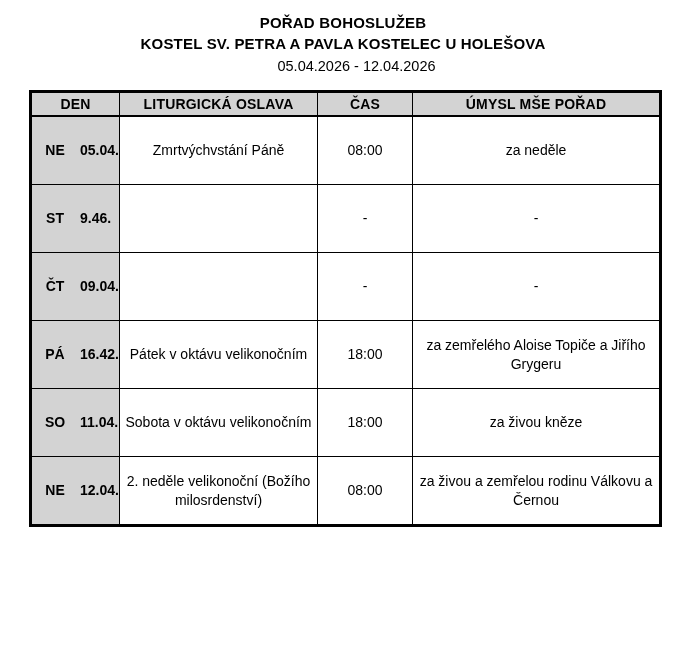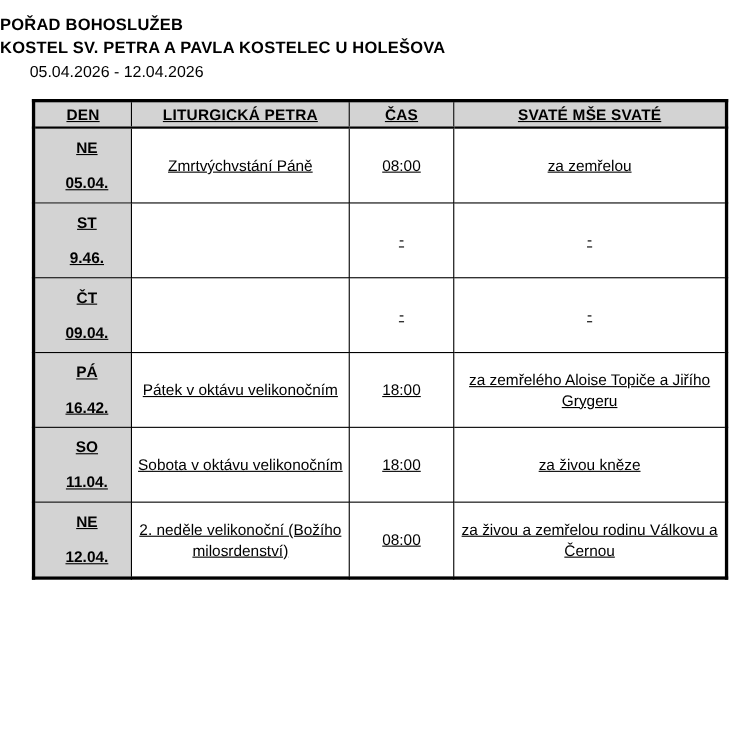--- a/index.html
+++ b/index.html
@@ -10,21 +10,21 @@
     color: #000000;
   }
   .doc {
     width: 686px;
     height: 671px;
     background: #ffffff;
     box-sizing: border-box;
     overflow: hidden;
   }
   .titles {
-    text-align: left;
+    text-align: center;
     padding-top: 12px;
   }
   .title-line {
     font-size: 15px;
     font-weight: bold;
     line-height: 21px;
     letter-spacing: 0.2px;
   }
   .date-range {
     font-size: 14.5px;
@@ -32,21 +32,20 @@
     line-height: 20px;
     margin-top: 2px;
     margin-left: 27px;
   }
   table.schedule {
     border-collapse: collapse;
     table-layout: fixed;
     width: 630px;
     margin: 14px 0 0 29px;
     border: 3px solid #000000;
-    text-decoration: underline;
   }
   table.schedule th,
   table.schedule td {
     border: 1px solid #000000;
     font-size: 14px;
     vertical-align: middle;
     text-align: center;
     padding: 2px 4px;
     overflow: hidden;
   }
@@ -65,21 +64,20 @@
     background: var(--day-bg, #d3d3d3);
     font-weight: bold;
     text-align: left;
     padding: 0;
   }
   .day-wrap {
     display: flex;
     align-items: center;
     gap: 13px;
     padding-left: 7px;
-    flex-direction: column;
   }
   .day-abbr {
     min-width: 24px;
     display: inline-block;
   }
   td.celebration-cell { padding: 2px 10px; }
   td.intention-cell   { padding: 2px 2px; }
 </style>
 </head>
 <body>
@@ -95,36 +93,36 @@
   <table class="schedule">
     <colgroup>
       <col style="width:89px">
       <col style="width:198px">
       <col style="width:95px">
       <col style="width:248px">
     </colgroup>
     <thead>
       <tr>
         <th>DEN</th>
-        <th>LITURGICKÁ PETRA</th>
+        <th>LITURGICKÁ OSLAVA</th>
         <th>ČAS</th>
-        <th>SVATÉ MŠE SVATÉ</th>
+        <th>ÚMYSL MŠE POŘAD</th>
       </tr>
     </thead>
     <tbody>
         <tr>
     <td class="day-cell">
       <span class="day-wrap">
         <span class="day-abbr">NE</span>
         <span class="day-date">05.04.</span>
       </span>
     </td>
     <td class="celebration-cell">Zmrtvýchvstání Páně</td>
     <td class="time-cell">08:00</td>
-    <td class="intention-cell">za zemřelou</td>
+    <td class="intention-cell">za neděle</td>
   </tr>
         <tr>
     <td class="day-cell">
       <span class="day-wrap">
         <span class="day-abbr">ST</span>
         <span class="day-date">9.46.</span>
       </span>
     </td>
     <td class="celebration-cell"></td>
     <td class="time-cell">-</td>

